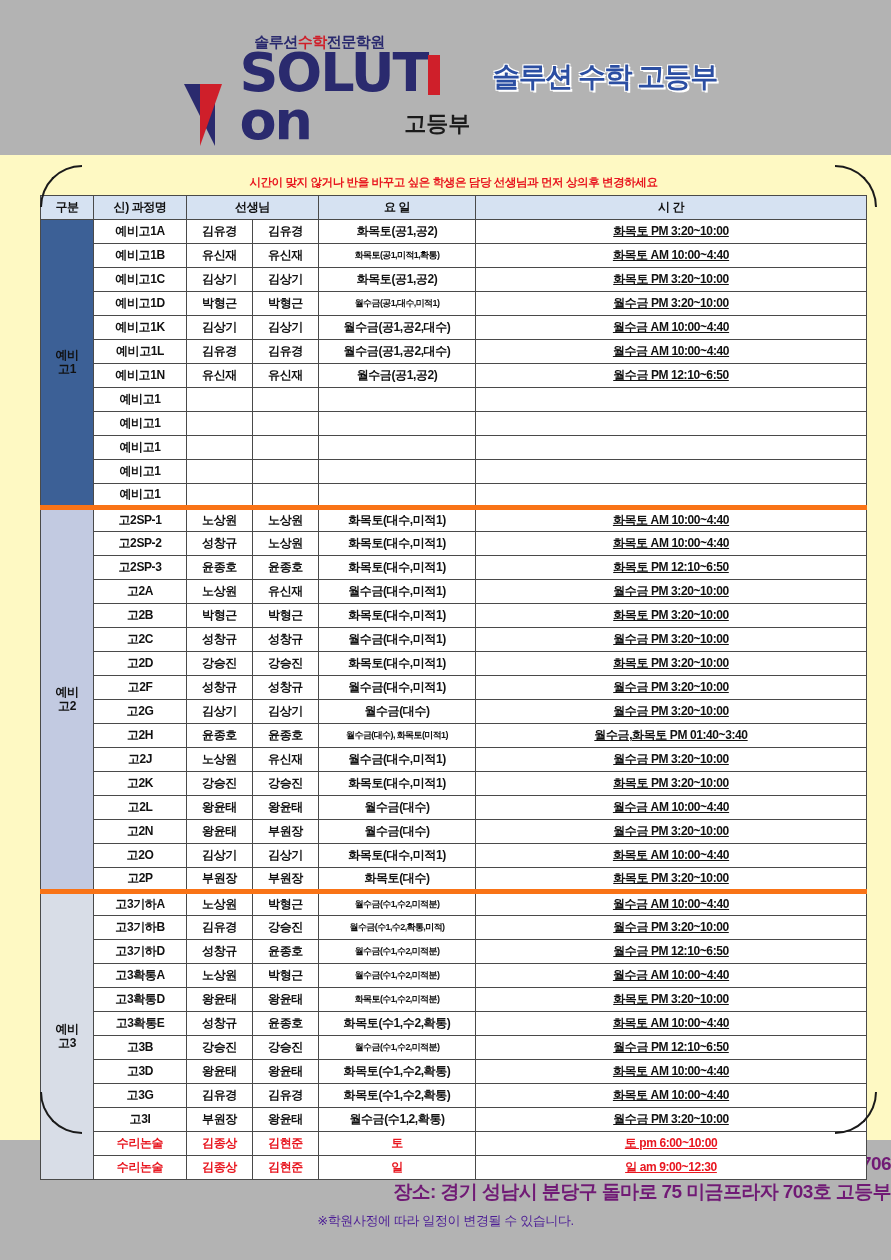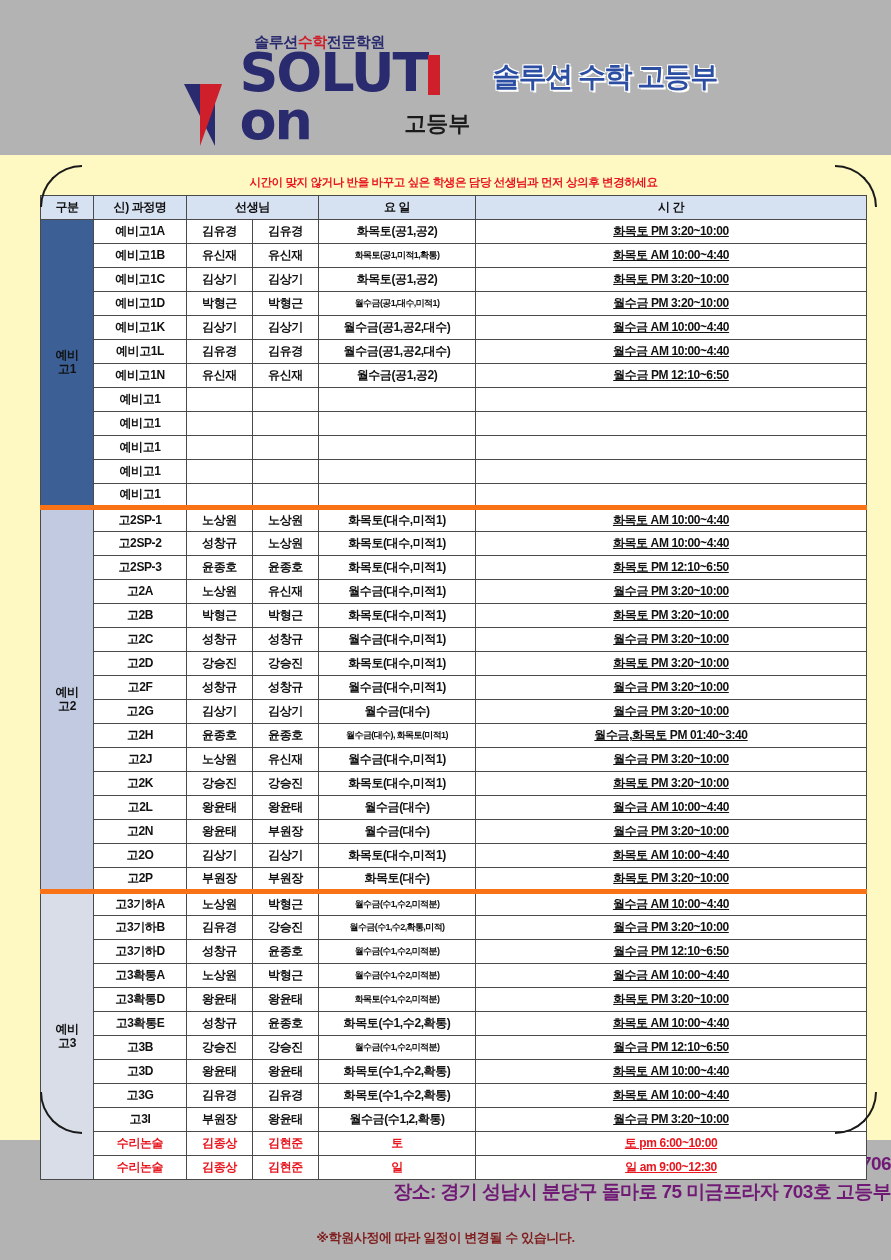--- a/index.html
+++ b/index.html
@@ -149,22 +149,22 @@
     background: #b3b3b3;
     padding: 10px 0 0 0;
     text-align: center;
   }
   .foot-line {
     font-size: 19px; font-weight: 900; color: #701a75;
     letter-spacing: -0.6px; line-height: 1.45;
     text-align: right;
   }
   .foot-note {
-    font-size: 13px; font-weight: bold; color: #7f1d1d;
-    letter-spacing: -0.4px; margin-top: 24px;
+    font-size: 13px; font-weight: normal; color: #4c1d95;
+    letter-spacing: -0.4px; margin-top: 7px;
   }
 </style>
 </head>
 <body>
 
 <div class="header">
 
   <div class="logo-block">
     <div class="logo-tag">
       <span class="t-navy">솔루션</span><span class="t-red">수학</span><span class="t-navy">전문학원</span>

